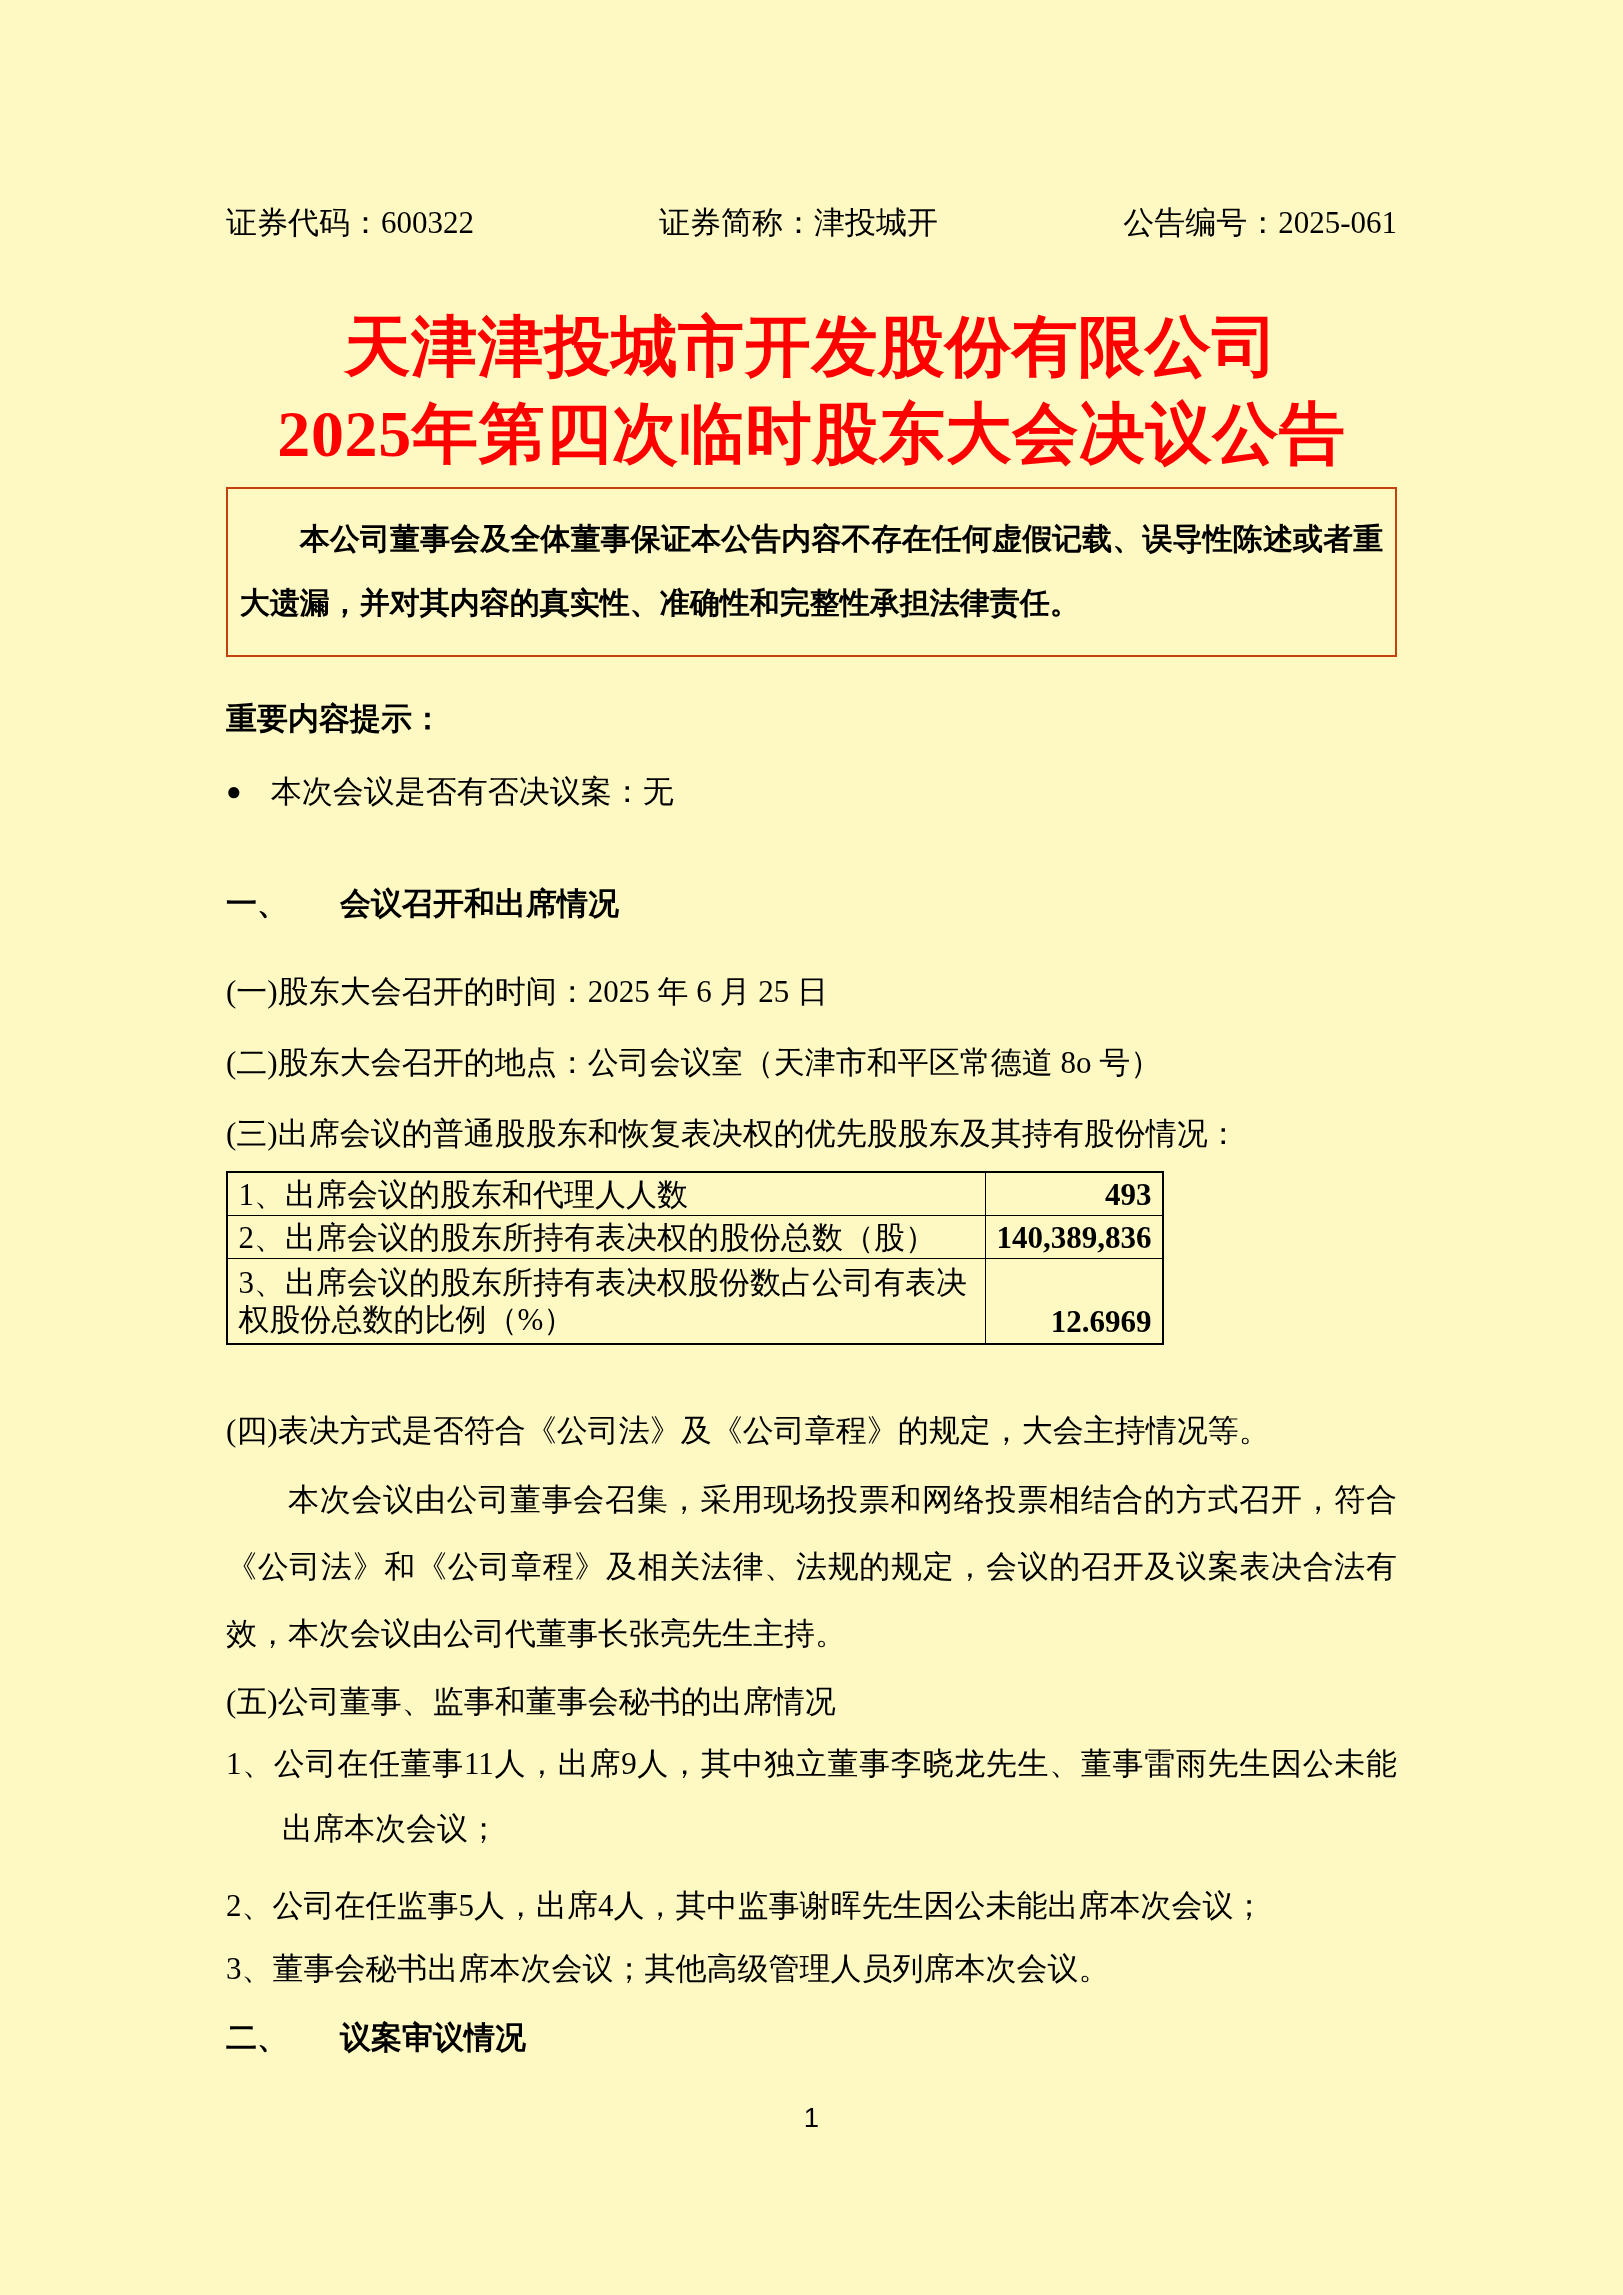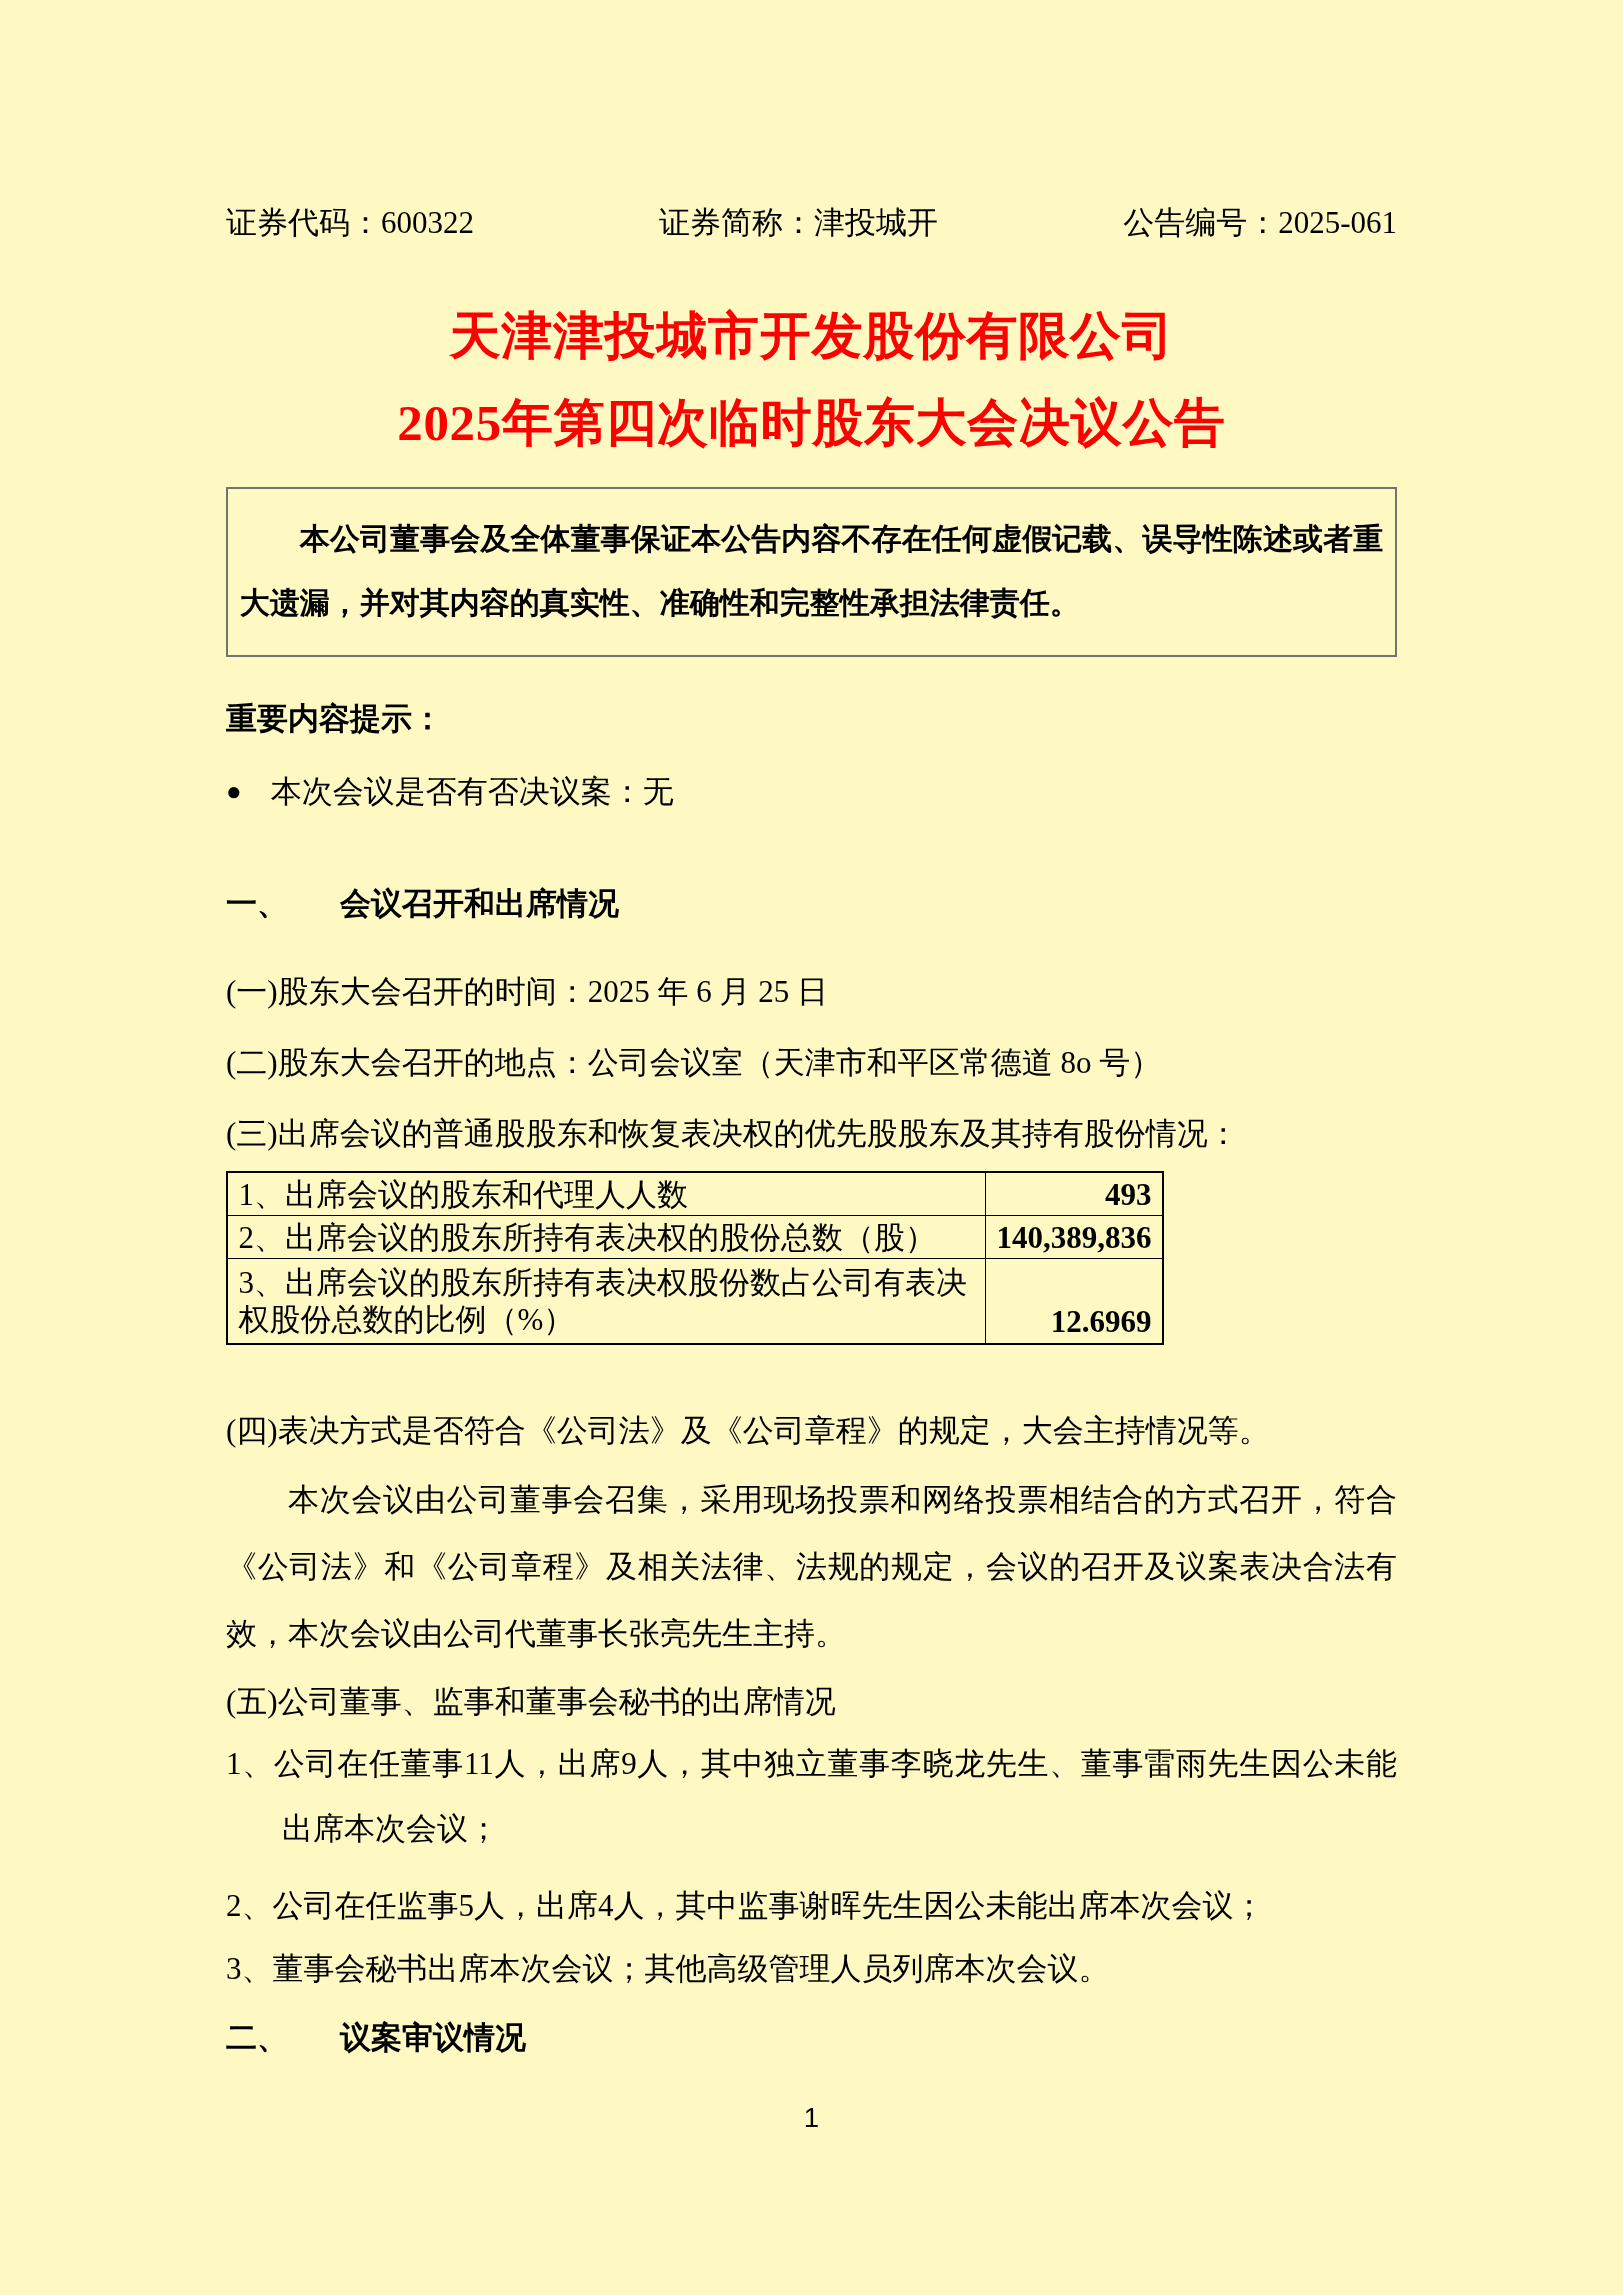--- a/index.html
+++ b/index.html
@@ -11,24 +11,24 @@
     color:#000;
     font-family:"Liberation Serif","DejaVu Serif",serif;
     overflow:hidden;
     margin:0 auto;
   }
   .abs { position:absolute; left:226px; width:1171px; }
   .body-text { font-size:31px; line-height:1.18; }
 
   .header-row { display:flex; justify-content:space-between; font-size:31px; }
 
-  .doc-title { text-align:center; font-size:51px; font-weight:bold; letter-spacing:0.7px; }
+  .doc-title { text-align:center; font-size:66px; font-weight:bold; letter-spacing:0.7px; }
 
   .disclaimer-box {
-    border:2px solid #737373;
+    border:2px solid #c2410c;
     padding:18.3px 11.8px 19.6px 11.8px;
   }
   .disclaimer-box p {
     font-size:30px; font-weight:bold; line-height:64px;
     text-indent:2em; text-align:justify;
   }
 
   .bullet-row { display:flex; align-items:center; font-size:31px; }
   .bullet-glyph { font-size:26px; margin-right:29px; line-height:1; }
 

